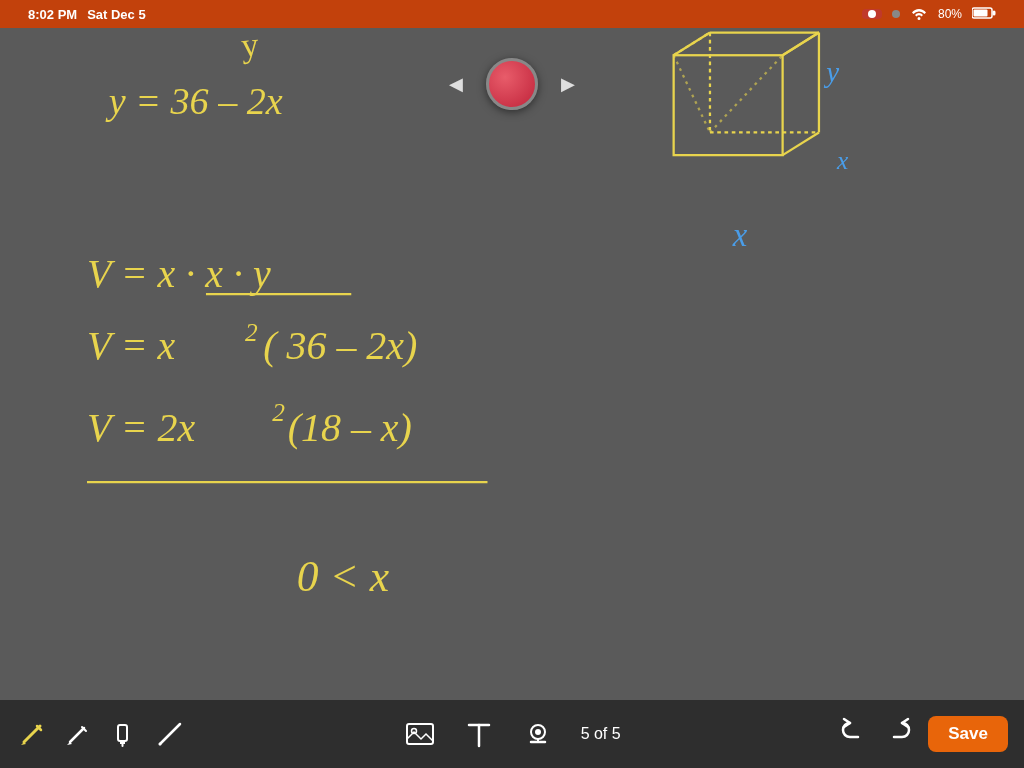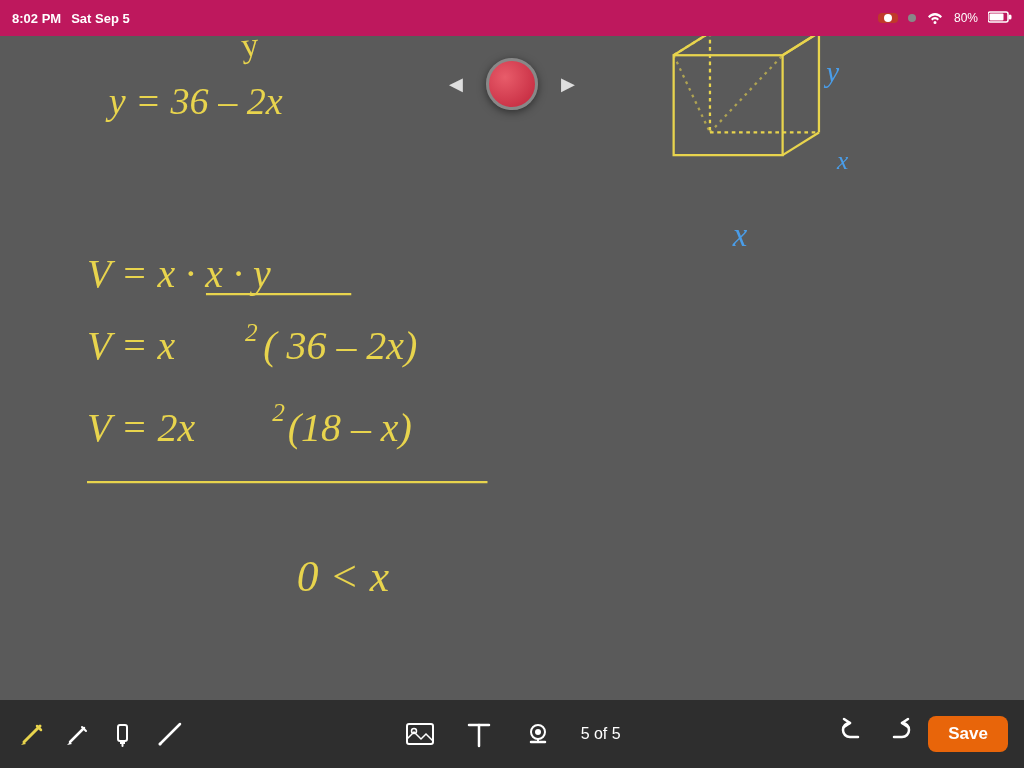--- a/index.html
+++ b/index.html
@@ -9,26 +9,26 @@
       background: #5a5a5a;
       overflow: hidden;
       font-family: Arial, sans-serif;
       position: relative;
     }
 
     
     .status-bar {
       position: absolute;
       top: 0; left: 0; right: 0;
-      height: 36px;
-      background: #be185d;
+      height: 28px;
+      background: #c2410c;
       display: flex;
       align-items: center;
       justify-content: space-between;
-      padding: 0 12px;
+      padding: 0 28px;
       z-index: 10;
     }
     .status-left {
       display: flex;
       align-items: center;
       gap: 10px;
       color: white;
       font-size: 13px;
       font-weight: 600;
     }
@@ -161,21 +161,21 @@
       font-size: 22px;
       cursor: pointer;
     }
   </style>
 </head>
 <body>
 
 <div class="status-bar">
   <div class="status-left">
     <span>8:02 PM</span>
-    <span>Sat Sep 5</span>
+    <span>Sat Dec 5</span>
   </div>
   <div class="status-right">
     <div class="status-recording">
       <div class="rec-dot"></div>
     </div>
     <span style="width:8px;height:8px;background:#888;border-radius:50%;display:inline-block;"></span>
     <span>
       <svg width="18" height="14" viewBox="0 0 18 14" fill="white">
         <path d="M9 11a1.5 1.5 0 110 3 1.5 1.5 0 010-3zm0-4a5 5 0 014 2l-1.5 1.5a3 3 0 00-5 0L5 9a5 5 0 014-2zm0-4a9 9 0 017 3.5L14.5 8A7 7 0 009 5.5 7 7 0 003.5 8L2 6.5A9 9 0 019 3z"></path>
       </svg>

